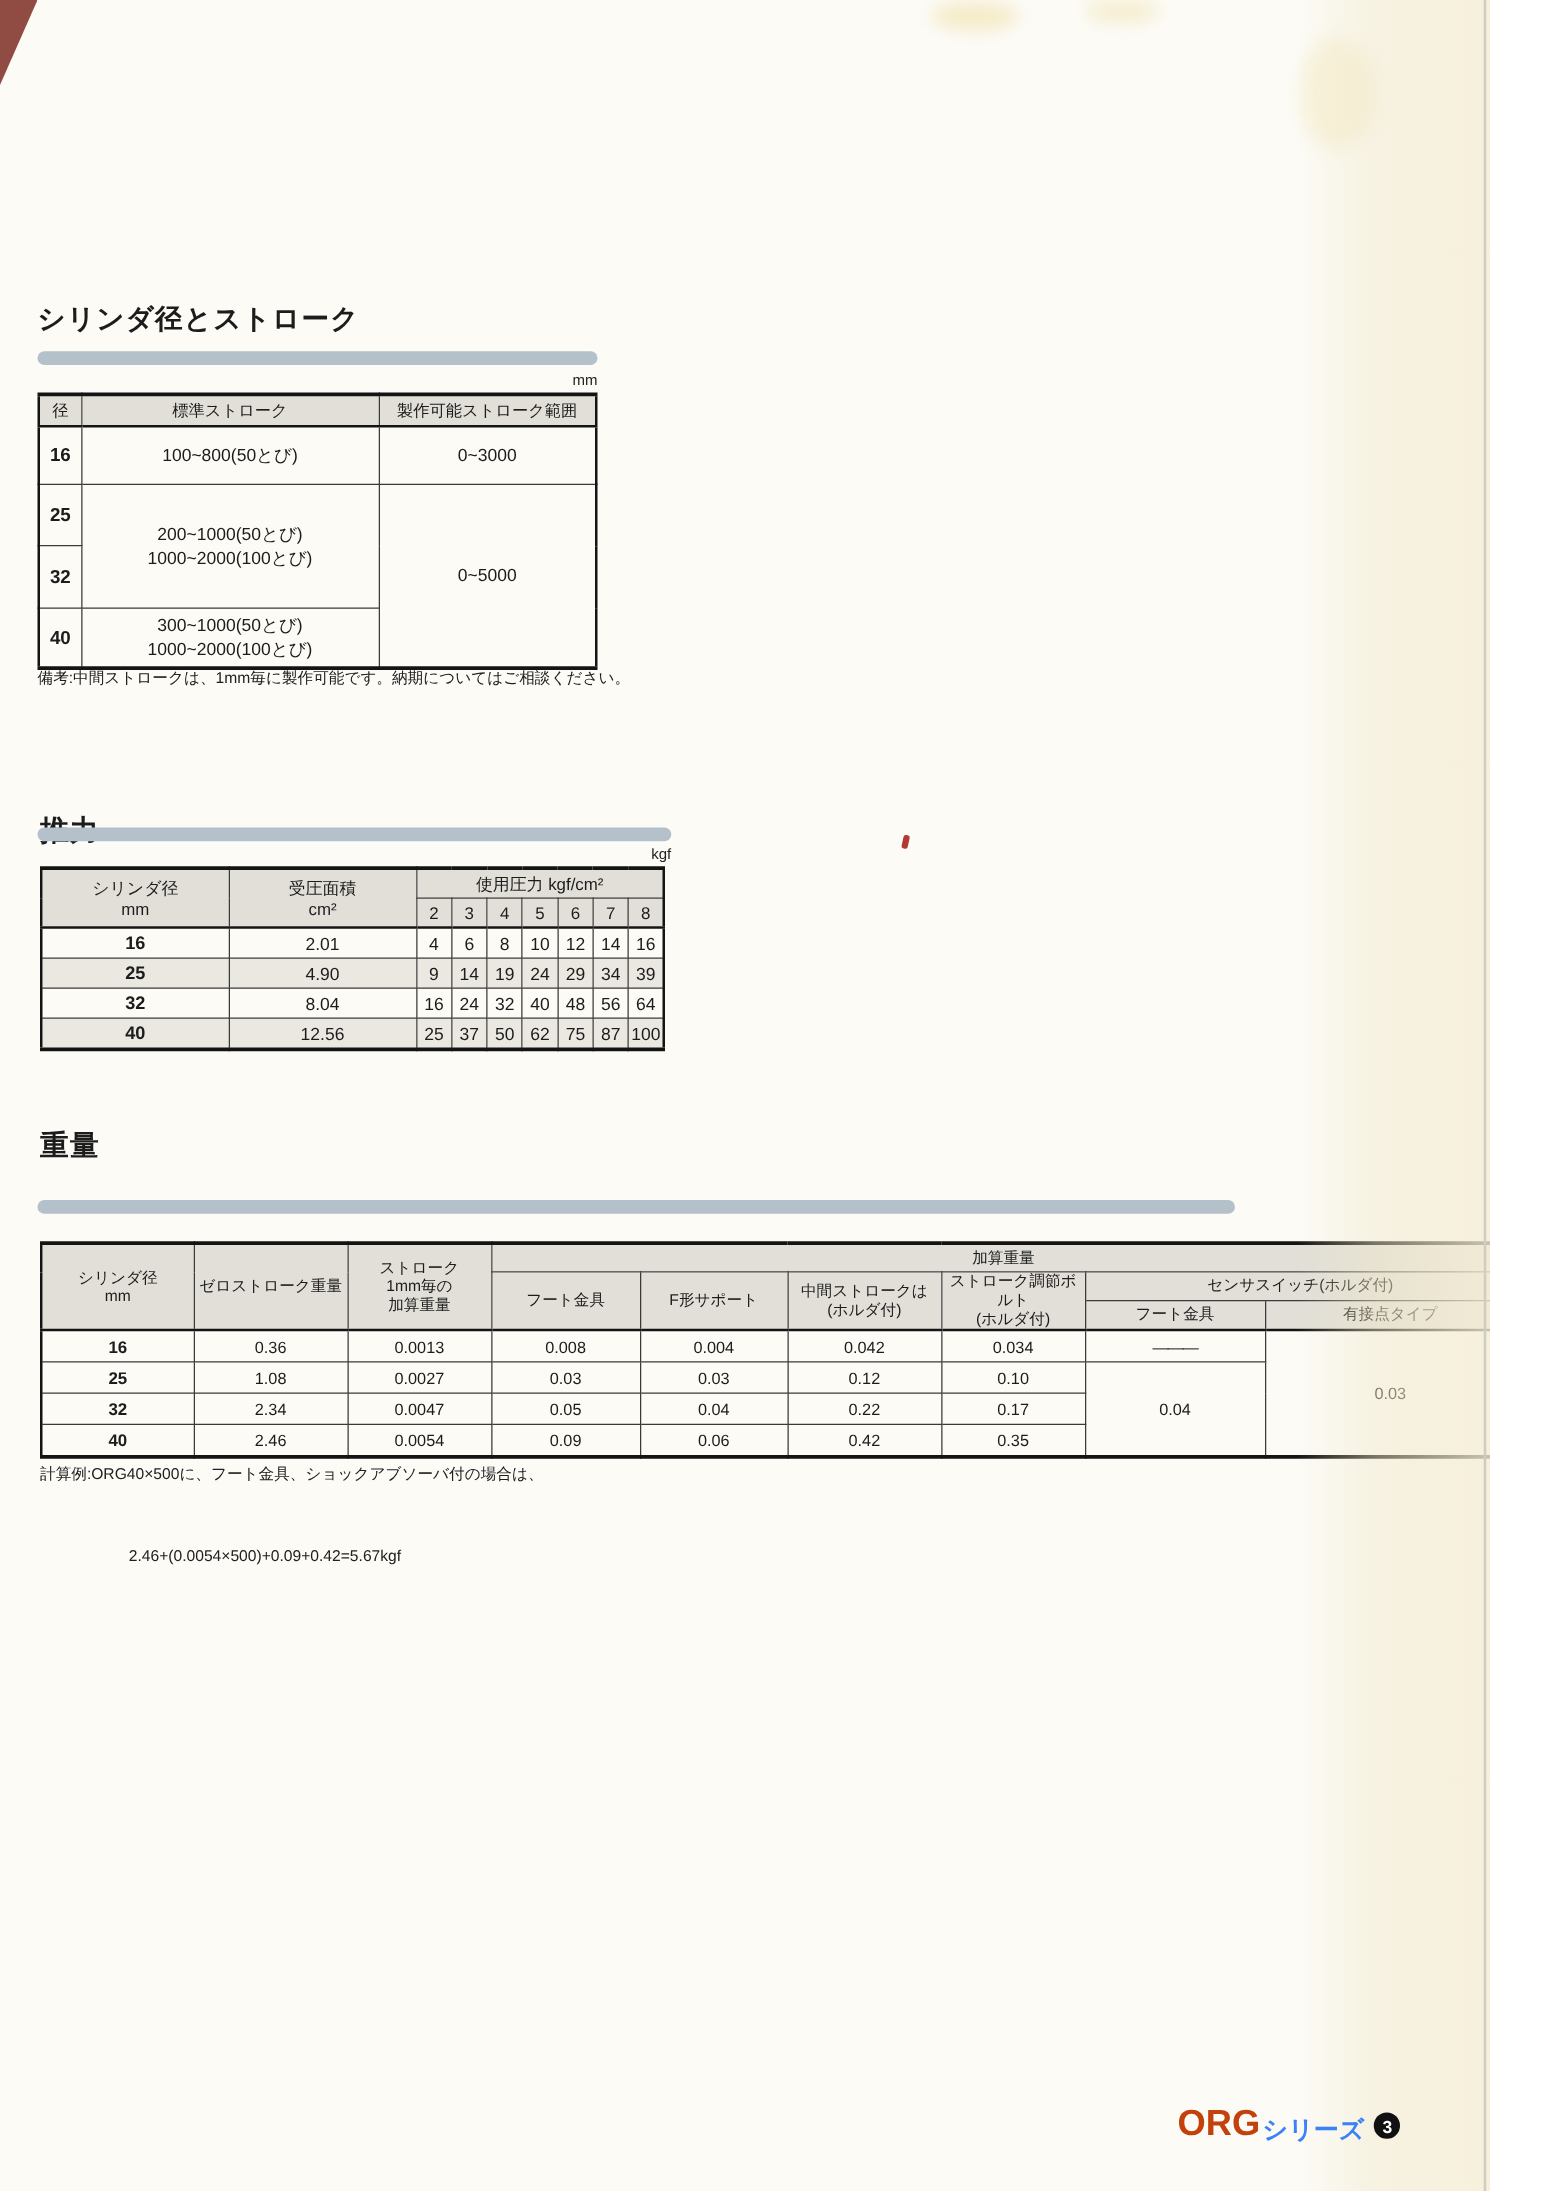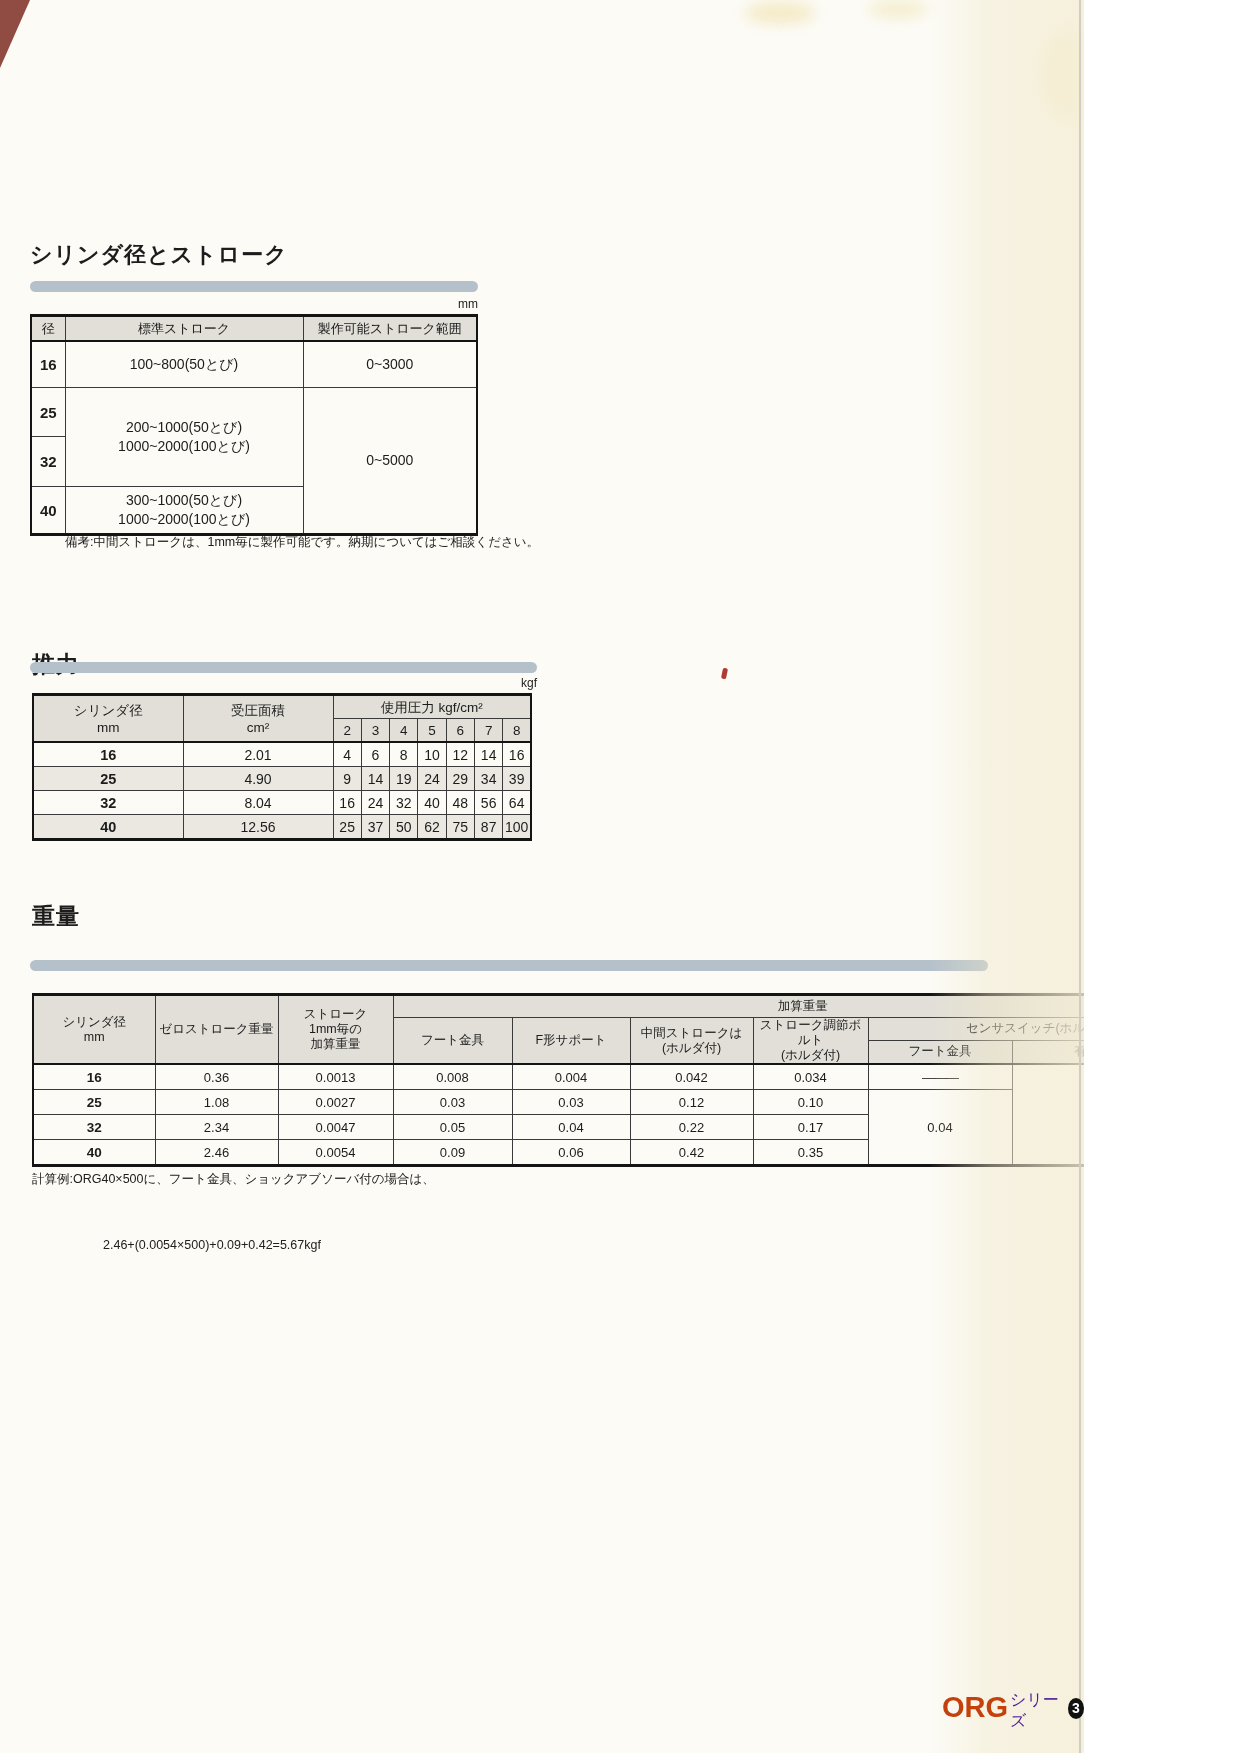--- a/index.html
+++ b/index.html
@@ -1,17 +1,17 @@
 <!DOCTYPE html>
 <html><head>
 <meta charset="utf-8">
 <style>
   html,body{margin:0;padding:0;}
   .page{
-    position:relative;width:1084px;height:1753px;
+    position:relative;width:1192px;height:1753px;
     background:#fcfbf6;overflow:hidden;
     font-family:"Liberation Sans", sans-serif;color:#1c1c1c;
   }
   
   .right-band{position:absolute;right:0;top:0;width:155px;height:100%;
     background:linear-gradient(90deg, rgba(242,234,207,0) 0%, rgba(240,231,200,0.45) 40%, rgba(245,238,213,0.8) 100%);
     z-index:2;}
   .right-line{position:absolute;right:3px;top:0;width:2px;height:100%;background:#cfccc2;z-index:3;}
   .corner-mark{position:absolute;left:0;top:0;width:30px;height:68px;background:#7c2b22;
     clip-path:polygon(0 0,100% 0,0 100%);opacity:.85;z-index:4;}
@@ -51,31 +51,31 @@
   .t2 td{height:23px;}
   .t2 td.dia{font-weight:bold;font-size:14.5px;}
   .t3{left:32px;top:993px;width:1181px;font-size:13px;}
   .t3 th{font-size:12.5px;font-weight:normal;line-height:15px;}
   .t3 td{height:24px;}
   .t3 td.dia{font-weight:bold;font-size:13.5px;}
   .h21{height:21px;}
   .dash{letter-spacing:-1px;color:#2b2b2b;}
   
   .note{position:absolute;font-size:12.5px;color:#202020;z-index:1;}
-  .n1{left:30px;top:534px;margin-left:35px;}
+  .n1{left:30px;top:534px;}
   .n2{left:32px;top:1171px;}
   .n3{left:103px;top:1190px;margin-top:48px;}
   
   .watermark{position:absolute;left:168px;top:712px;font-size:240px;font-weight:800;
     line-height:260px;letter-spacing:-38px;color:rgba(150,150,150,0.8);
     white-space:nowrap;z-index:6;font-family:"DejaVu Sans", sans-serif;}
   
   .footer{position:absolute;left:942px;top:1682px;display:flex;align-items:center;z-index:3;}
   .org{font-size:29px;font-weight:800;letter-spacing:0;color:#c2410c;}
-  .series{font-size:16px;font-weight:400;margin-left:2px;margin-top:8px;color:#4c1d95;}
+  .series{font-size:20px;font-weight:700;margin-left:2px;margin-top:8px;color:#3b82f6;}
   .badge{width:21px;height:21px;border-radius:50%;background:#111;color:#fff;font-size:14px;
     font-weight:700;display:flex;align-items:center;justify-content:center;margin-left:8px;margin-top:2px;}
 </style>
 </head>
 <body>
 
 <div class="page">
 
   <div class="right-band"></div>
   <div class="right-line"></div>

